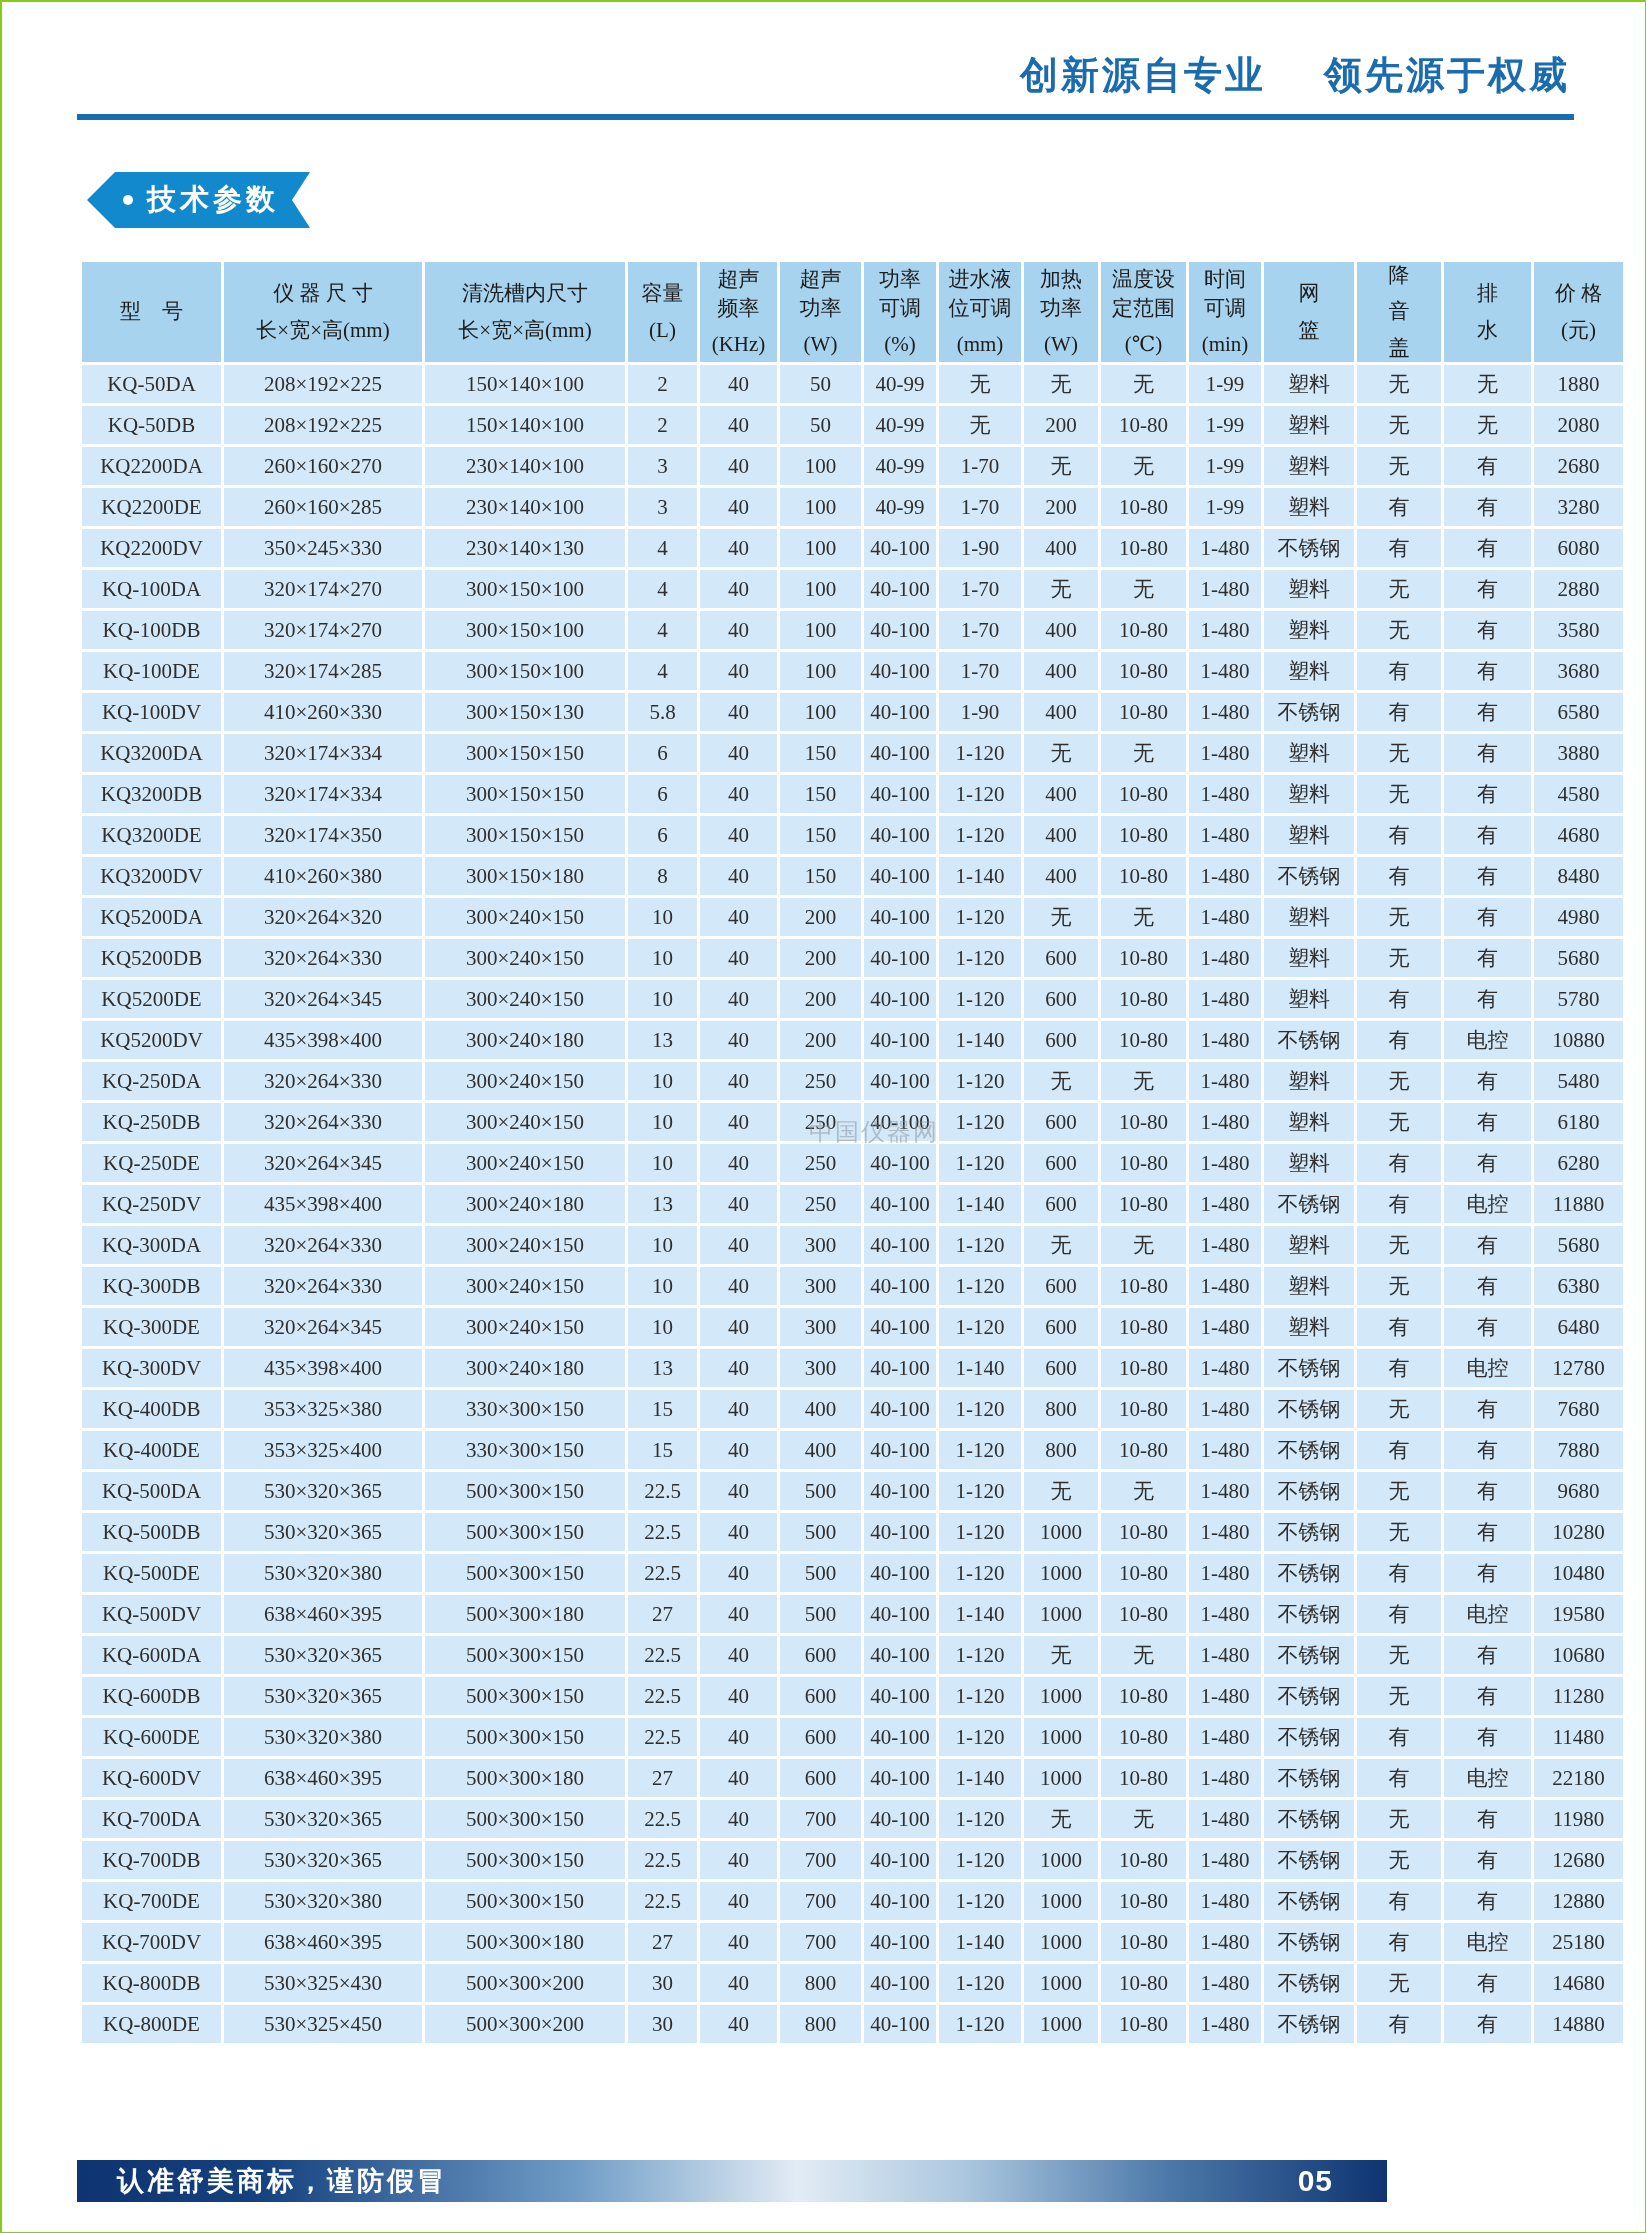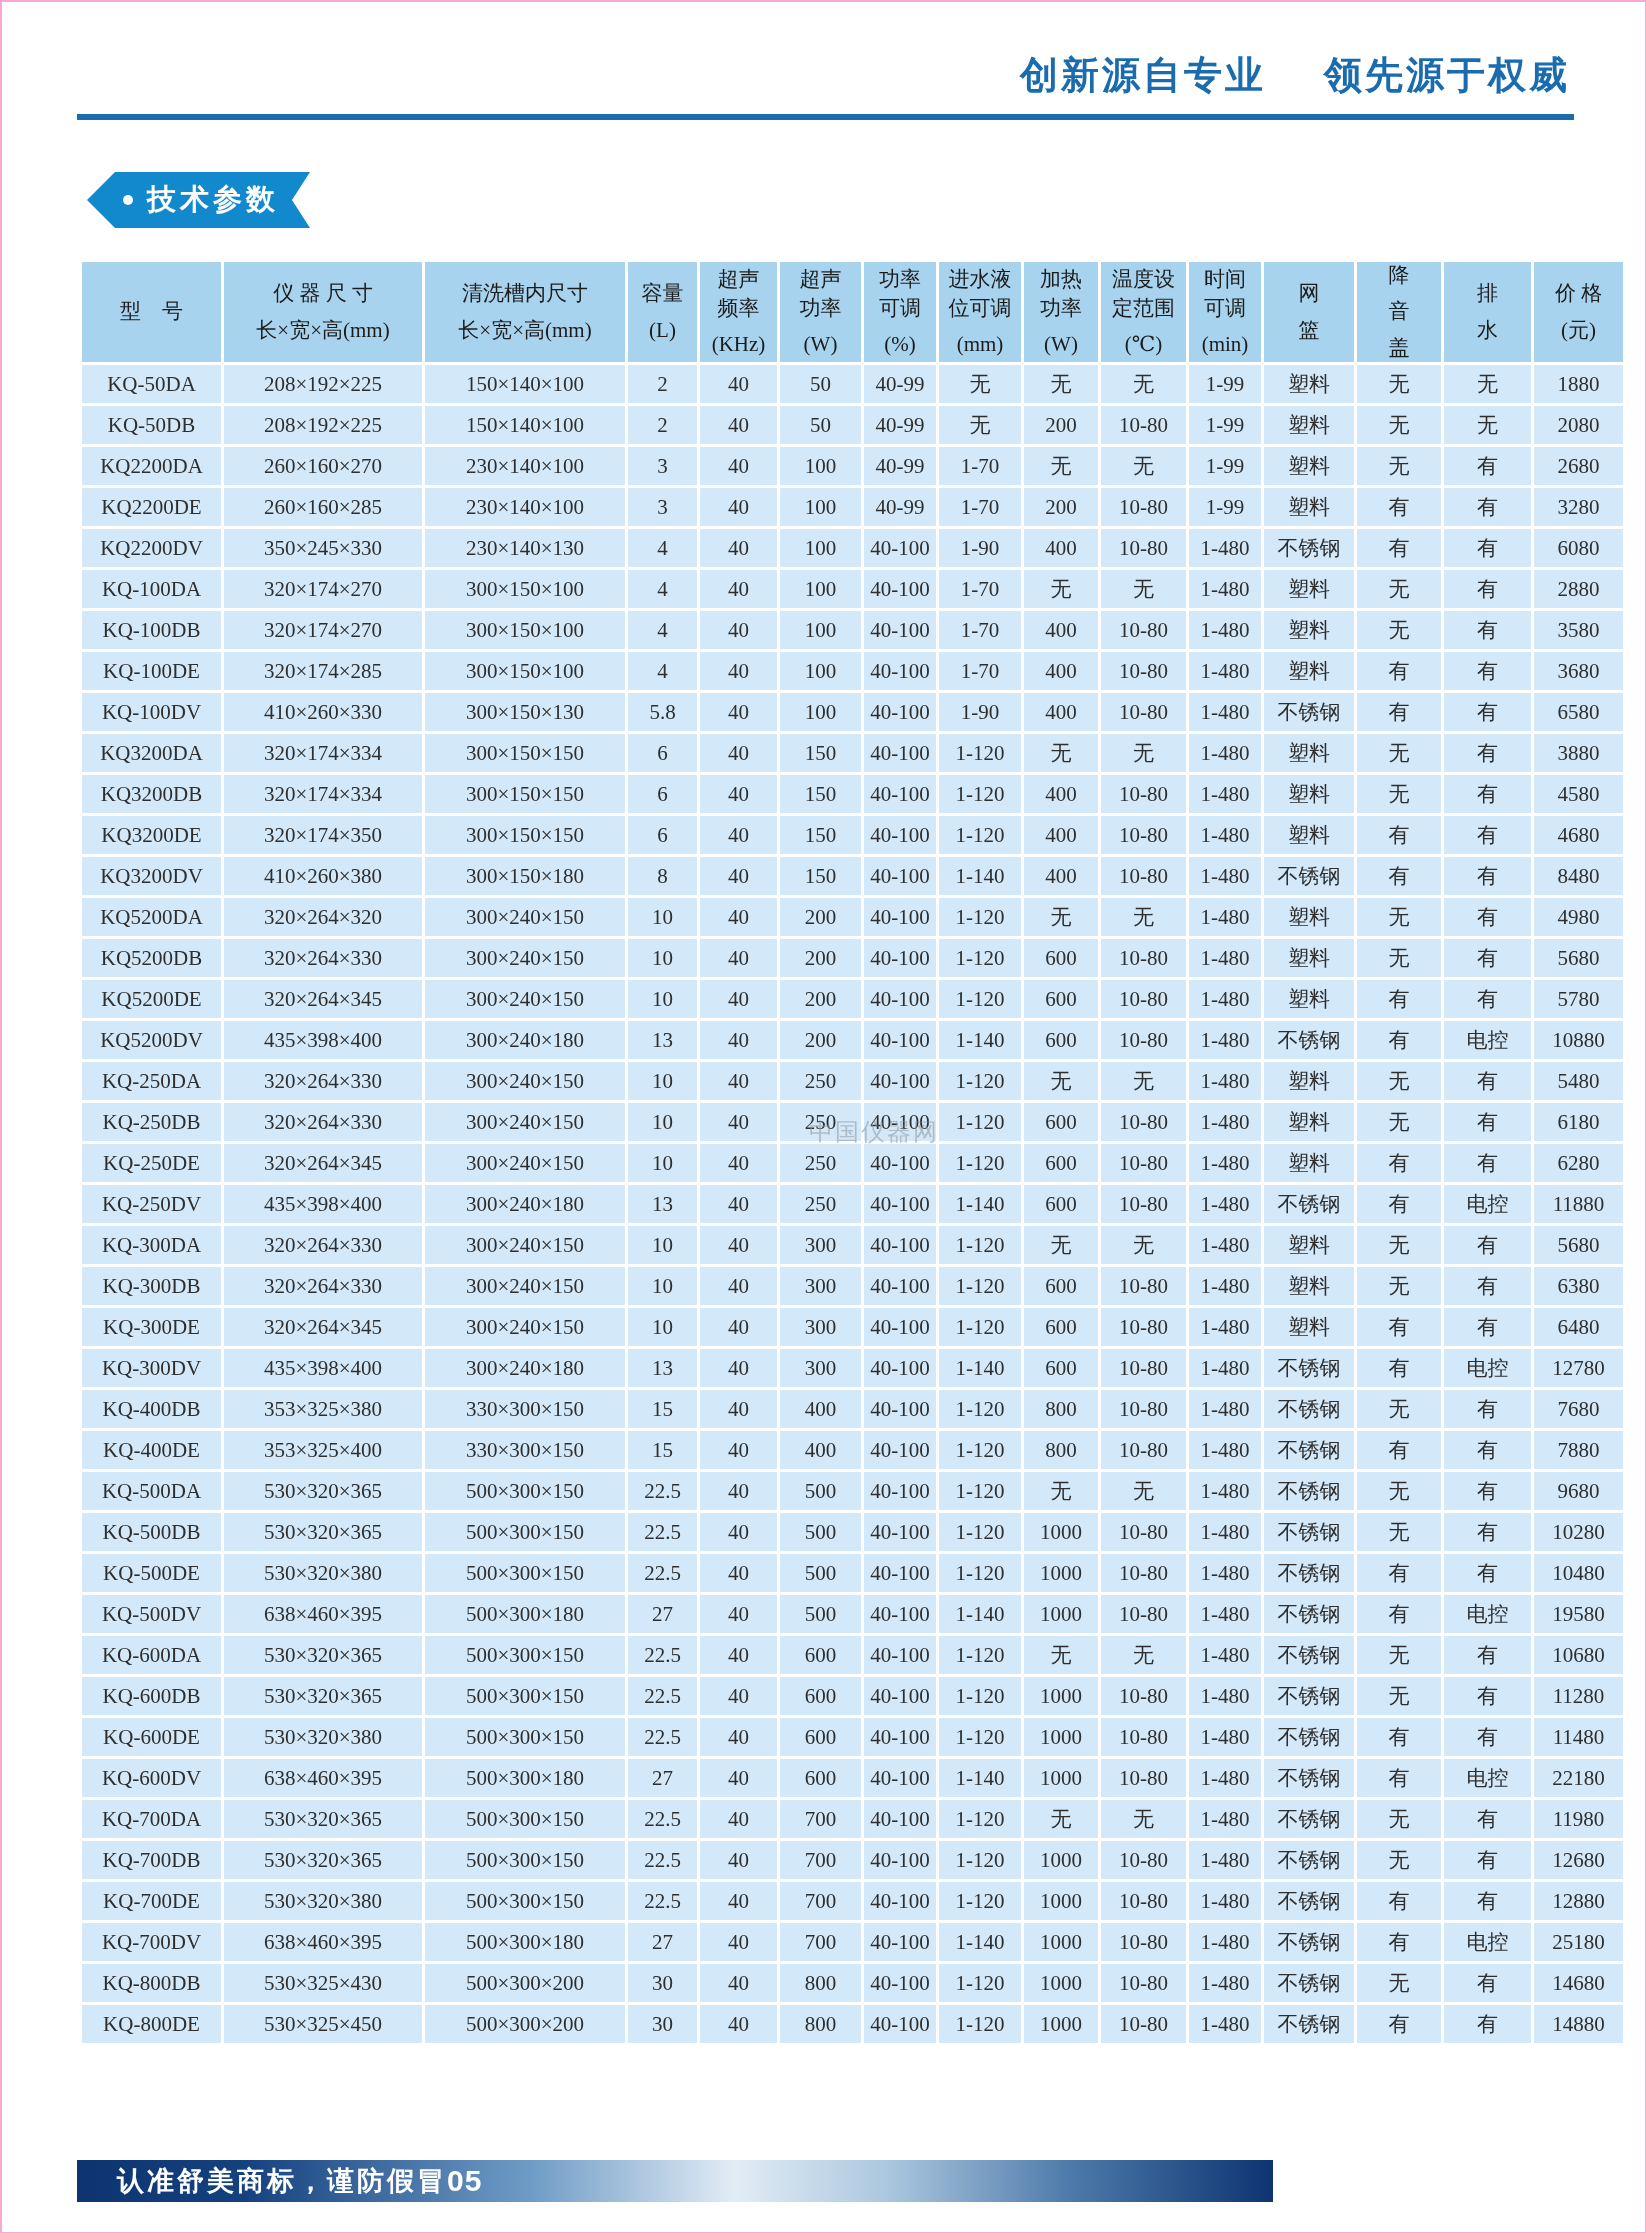--- a/index.html
+++ b/index.html
@@ -10,21 +10,21 @@
     --footer-navy:#0e3471;
     --text-dark:#2e2e2e;
   }
   *{margin:0;padding:0;box-sizing:border-box;}
   html,body{background:#ffffff;}
   body{font-family:"Liberation Sans",sans-serif;}
   .page{
     position:relative;
     width:1647px;height:2234px;
     background:#ffffff;
-    border:2px solid #f9a8d4;
+    border:2px solid #84cc16;
     overflow:hidden;
     padding-left:24px;
   }
   
   .slogan{
     position:absolute;top:48px;right:75px;
     font-size:38px;font-weight:bold;color:var(--accent-blue);
     letter-spacing:3px;white-space:nowrap;
   }
   .slogan .gap{display:inline-block;width:58px;}
@@ -74,25 +74,25 @@
   }
   
   .watermark{
     position:absolute;top:1114px;left:807px;
     font-size:24px;color:#8f979e;opacity:.55;
     letter-spacing:2px;pointer-events:none;
     font-family:"Liberation Sans",sans-serif;
   }
   
   .footer-bar{
-    position:absolute;top:2158px;left:75px;width:1196px;height:42px;
+    position:absolute;top:2158px;left:75px;width:1310px;height:42px;
     background:linear-gradient(90deg,
       var(--footer-navy) 0%, #15417f 14%, #6f9cc6 38%,
       #e2ecf5 55%, #aac6de 68%, #4d7aaa 83%, var(--footer-navy) 100%);
-    display:flex;align-items:center;
+    display:flex;align-items:center;justify-content:space-between;
     color:#ffffff;font-weight:bold;
   }
   .footer-bar .notice{font-size:27px;letter-spacing:3px;margin-left:40px;}
   .footer-bar .pagenum{font-size:30px;letter-spacing:1px;margin-right:54px;font-family:"Liberation Sans",sans-serif;}
 </style>
 </head>
 <body>
 
 <div class="page">
 

